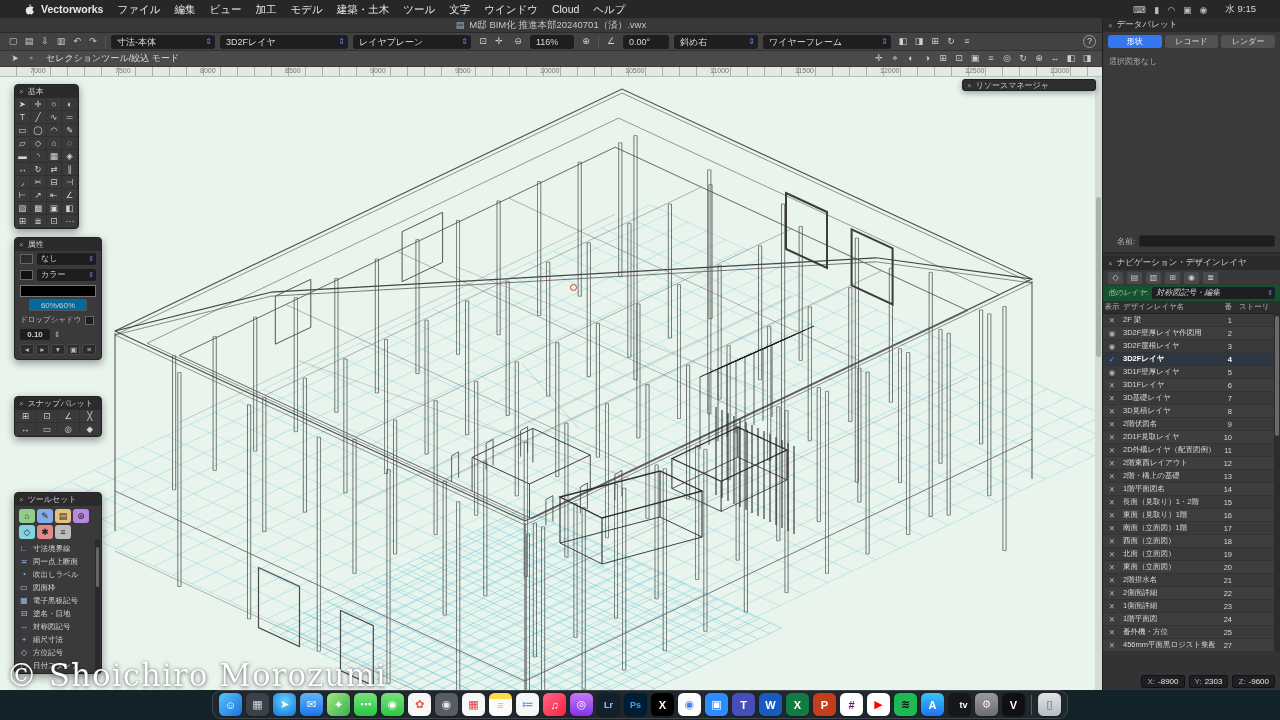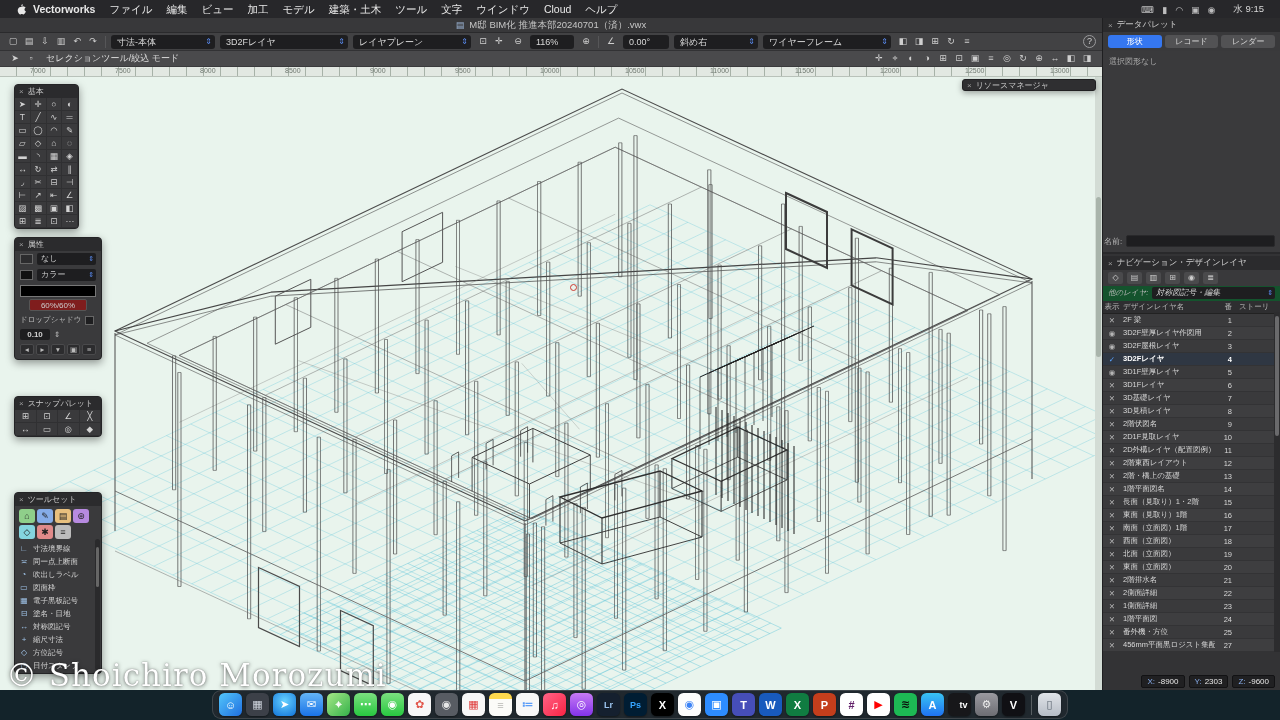--- a/index.html
+++ b/index.html
@@ -1,20 +1,20 @@
 <!DOCTYPE html>
 <html><head>
 <meta charset="utf-8">
 <style>
   *{margin:0;padding:0;box-sizing:border-box;font-family:"Liberation Sans","DejaVu Sans",sans-serif;}
   html,body{width:1280px;height:720px;overflow:hidden;background:#13232a;}
   #screen{position:relative;width:1280px;height:720px;overflow:hidden;background:#13232a;}
 
   
-  .menubar{position:absolute;top:0;left:0;right:0;height:18px;background:#27272a;display:flex;align-items:center;padding:0 16px;color:#e8e8e8;font-size:10.5px;z-index:60;}
+  .menubar{position:absolute;top:0;left:0;right:0;height:18px;background:#27272a;display:flex;align-items:center;padding:0 24px;color:#e8e8e8;font-size:10.5px;z-index:60;}
   .menu-items{display:flex;align-items:center;}
   .menu-item{padding:0 7px;line-height:18px;white-space:nowrap;}
   .menu-item.app{font-weight:bold;}
   .mb-right{margin-left:auto;display:flex;align-items:center;gap:10px;color:#d8d8d8;font-size:9.5px;}
   .status-ic{font-size:9px;opacity:.85;}
 
   
   .titlebar{position:absolute;top:18px;left:0;width:1102px;height:15px;background:#38383a;border-bottom:1px solid #2a2a2c;color:#c6c6c6;font-size:9.5px;display:flex;align-items:center;justify-content:center;gap:5px;z-index:40;}
   .doc-ic{color:#9db7d8;font-size:9px;}
   .viewbar{position:absolute;top:33px;left:0;width:1102px;height:18px;background:#424244;border-bottom:1px solid #323234;display:flex;align-items:center;gap:5px;padding:0 6px;z-index:40;}
@@ -42,21 +42,21 @@
   .pal{position:absolute;background:#3a3a3c;border:1px solid #242426;border-radius:4px;box-shadow:0 3px 9px rgba(0,0,0,.4);color:#ddd;z-index:25;}
   .pal-h{height:13px;background:#2b2b2d;border-radius:3px 3px 0 0;font-size:8px;color:#c9c9c9;display:flex;align-items:center;gap:4px;padding:0 4px;white-space:nowrap;}
   .pal-x{color:#9a9a9a;font-size:8px;line-height:13px;}
   .tgrid{display:grid;}
   .tool{height:13px;font-size:8.5px;line-height:13px;text-align:center;color:#d3d3d3;border-right:1px solid #303032;border-bottom:1px solid #303032;}
   .attr-row{display:flex;align-items:center;gap:4px;padding:2px 5px;}
   .sw{width:13px;height:10px;background:#111;border:1px solid #666;}
   .dds{flex:1;height:12px;background:#1e1e20;border-radius:2px;color:#d0d0d0;font-size:8px;line-height:12px;padding:0 12px 0 4px;position:relative;}
   .dds::after{content:"⇕";position:absolute;right:2px;top:0;color:#5a8df5;font-size:7px;line-height:12px;}
   .blackbar{margin:2px 5px;height:12px;background:#000;border:1px solid #777;}
-  .btn60{margin:2px 14px;height:12px;background:#7f1d1d;border:1px solid #555;border-radius:2px;color:#ccc;font-size:8px;line-height:11px;text-align:center;}
+  .btn60{margin:2px 14px;height:12px;background:#0369a1;border:1px solid #555;border-radius:2px;color:#ccc;font-size:8px;line-height:11px;text-align:center;}
   .lab{font-size:7.5px;color:#bbb;}
   .minifield{width:30px;height:11px;background:#1e1e20;border-radius:2px;color:#d0d0d0;font-size:8px;line-height:11px;text-align:center;font-weight:bold;}
   .attr-nav{display:flex;gap:2px;padding:2px 5px 4px;}
   .nbtn{flex:1;height:11px;background:#2c2c2e;border:1px solid #4a4a4c;border-radius:2px;color:#bbb;font-size:7.5px;line-height:10px;text-align:center;}
   .ts-tabs{display:flex;flex-wrap:wrap;gap:2px;padding:3px 4px;}
   .ts-tab{width:16px;height:14px;border-radius:3px;font-size:9px;line-height:14px;text-align:center;color:#222;}
   .ts-item{display:flex;align-items:center;gap:4px;height:13px;padding:0 4px;font-size:7.5px;color:#d5d5d5;white-space:nowrap;overflow:hidden;}
   .ts-item .g{width:10px;text-align:center;color:#9fc3e8;font-size:8px;}
   .ts-scroll{position:absolute;right:1px;top:46px;bottom:3px;width:5px;background:#2a2a2c;border-radius:3px;}
   .ts-scroll i{position:absolute;top:8px;left:1px;width:3px;height:40px;background:#666;border-radius:2px;display:block;}
@@ -66,21 +66,21 @@
 
   
   .sidebar{position:absolute;top:18px;right:0;width:178px;height:672px;background:#333335;border-left:1px solid #1f1f21;z-index:45;}
   .panel{position:relative;background:#3a3a3c;}
   .panel-h{height:14px;background:#2b2b2d;display:flex;align-items:center;gap:4px;padding:0 5px;font-size:8.5px;color:#cfcfcf;white-space:nowrap;}
   .dp-tabs{display:flex;gap:3px;padding:3px 5px;background:#39393b;}
   .dp-tab{flex:1;height:13px;border-radius:3px;background:#525254;color:#ddd;font-size:8px;line-height:13px;text-align:center;}
   .dp-tab.active{background:#3577f0;color:#fff;text-align:center;}
   .dp-body{height:203px;position:relative;border-bottom:2px solid #29292b;}
   .dp-empty{position:absolute;left:6px;top:5px;font-size:8px;color:#aaa;}
-  .dp-name{position:absolute;left:1px;right:5px;bottom:5px;display:flex;align-items:center;gap:4px;}
+  .dp-name{position:absolute;left:14px;right:5px;bottom:5px;display:flex;align-items:center;gap:4px;}
   .dp-name .lab{font-size:8px;}
   .dp-input{flex:1;height:12px;background:#1e1e20;border-radius:2px;border:1px solid #29292b;}
   .nav-ics{display:flex;gap:4px;align-items:center;padding:2px 5px;background:#39393b;}
   .nic{width:15px;height:12px;background:#4a4a4c;border-radius:2px;color:#ccc;font-size:8px;line-height:12px;text-align:center;}
   .other-row{display:flex;align-items:center;gap:4px;padding:1px 5px 2px;background:#14532d;font-style:italic;}
   .colhead{display:flex;align-items:center;height:13px;background:#2e2e30;border-bottom:1px solid #222;font-size:7.5px;color:#b5b5b5;}
   .c-vis{width:18px;text-align:center;}
   .c-name{width:94px;padding-left:2px;overflow:hidden;white-space:nowrap;}
   .c-num{width:20px;text-align:right;padding-right:3px;}
   .c-story{flex:1;padding-left:4px;}

